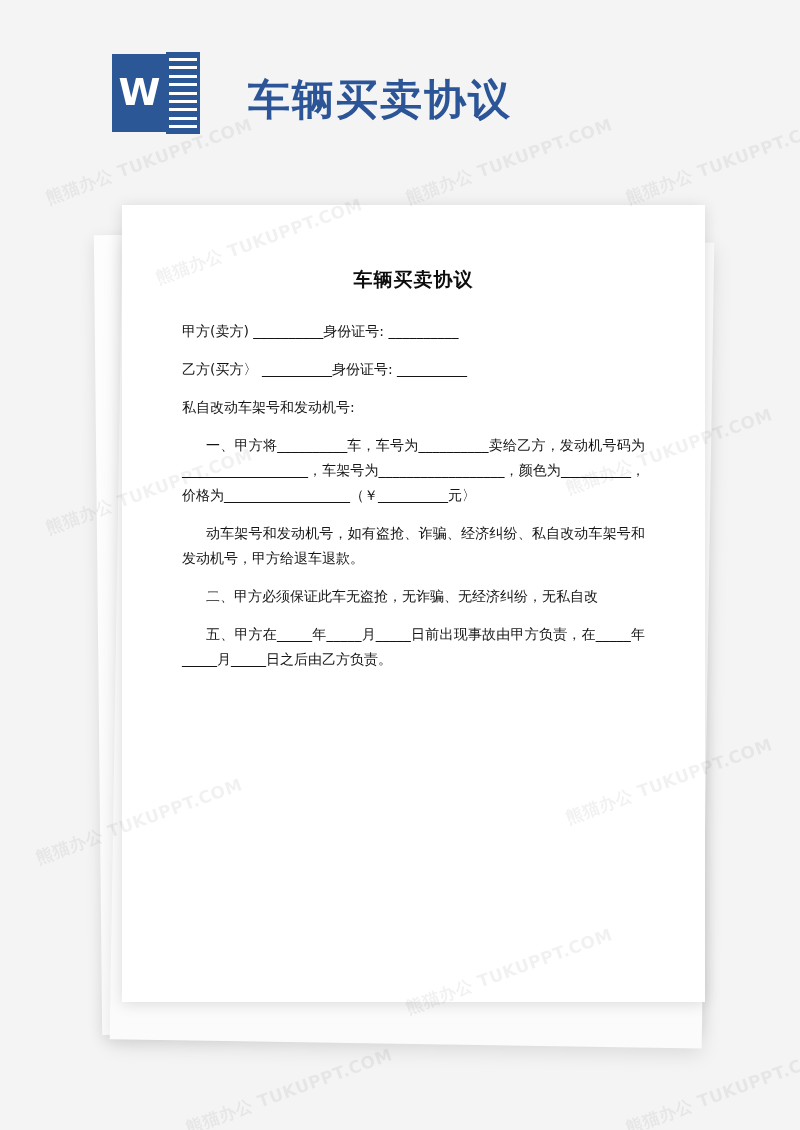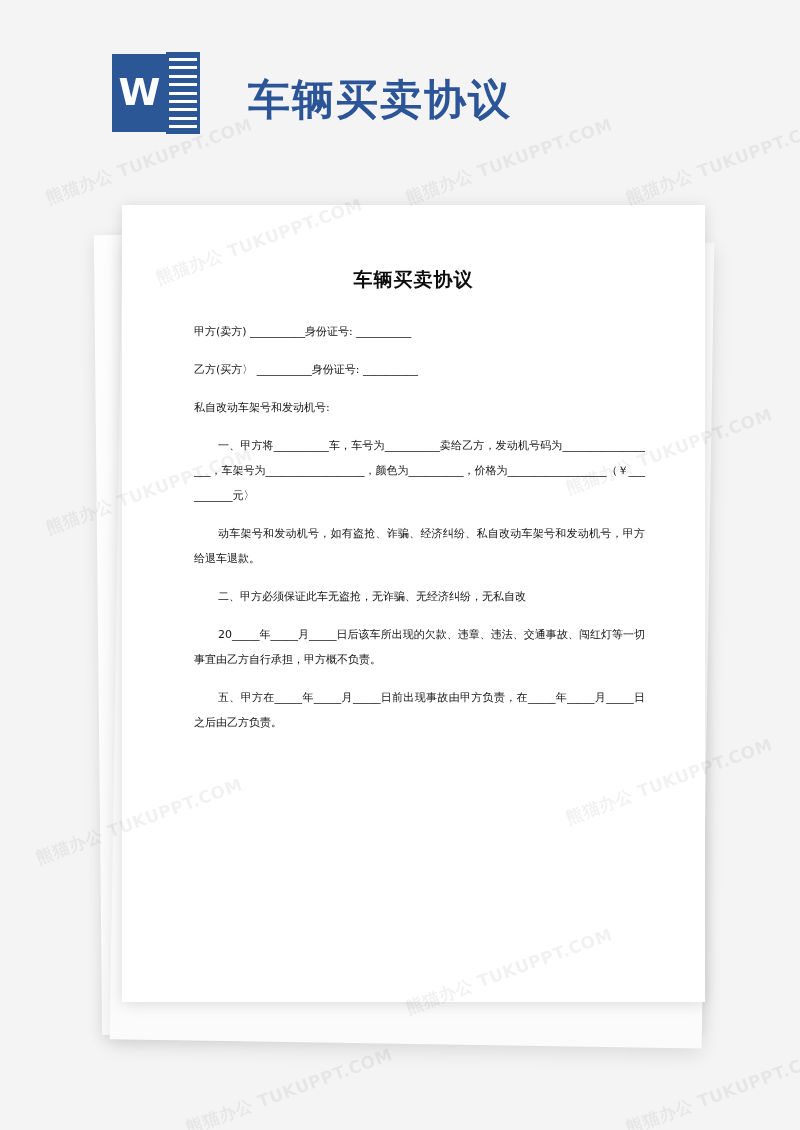--- a/index.html
+++ b/index.html
@@ -136,23 +136,23 @@
   }
   .doc-title {
     text-align: center;
     font-size: 19px;
     font-weight: 700;
     letter-spacing: 1px;
     margin: 0 0 26px 0;
     color: #0d0d0d;
   }
   .doc-p {
-    font-size: 11px;
+    font-size: 14px;
     line-height: 25px;
-    margin: 0 0 13px 12px;
+    margin: 0 0 13px 0;
     color: #141414;
     text-align: justify;
     word-break: break-all;
   }
   .doc-p.ind {
     text-indent: 24px;
   }
 
   
   .watermarks {
@@ -207,21 +207,20 @@
 
 <div class="doc-body">
   <div class="doc-title">车辆买卖协议</div>
   <div id="doc-paragraphs">
       <div class="doc-p">甲方(卖方) __________身份证号: __________</div>
       <div class="doc-p">乙方(买方〉 __________身份证号: __________</div>
       <div class="doc-p">私自改动车架号和发动机号:</div>
       <div class="doc-p ind">一、甲方将__________车，车号为__________卖给乙方，发动机号码为__________________，车架号为__________________，颜色为__________，价格为__________________（￥__________元〉</div>
       <div class="doc-p ind">动车架号和发动机号，如有盗抢、诈骗、经济纠纷、私自改动车架号和发动机号，甲方给退车退款。</div>
       <div class="doc-p ind">二、甲方必须保证此车无盗抢，无诈骗、无经济纠纷，无私自改</div>
-      <div class="doc-p ind">20_____年_____月_____日后该车所出现的欠款、违章、违法、交通事故、闯红灯等一切事宜由乙方自行承担，甲方概不负责。</div>
       <div class="doc-p ind">五、甲方在_____年_____月_____日前出现事故由甲方负责，在_____年_____月_____日之后由乙方负责。</div>
     </div>
 </div>
 
 <div class="watermarks" id="watermark-layer">
     <div class="wm" style="left: 40px; top: 150px;">熊猫办公 TUKUPPT.COM</div>
     <div class="wm" style="left: 400px; top: 150px;">熊猫办公 TUKUPPT.COM</div>
     <div class="wm" style="left: 620px; top: 150px;">熊猫办公 TUKUPPT.COM</div>
     <div class="wm" style="left: 150px; top: 230px;">熊猫办公 TUKUPPT.COM</div>
     <div class="wm" style="left: 560px; top: 440px;">熊猫办公 TUKUPPT.COM</div>

